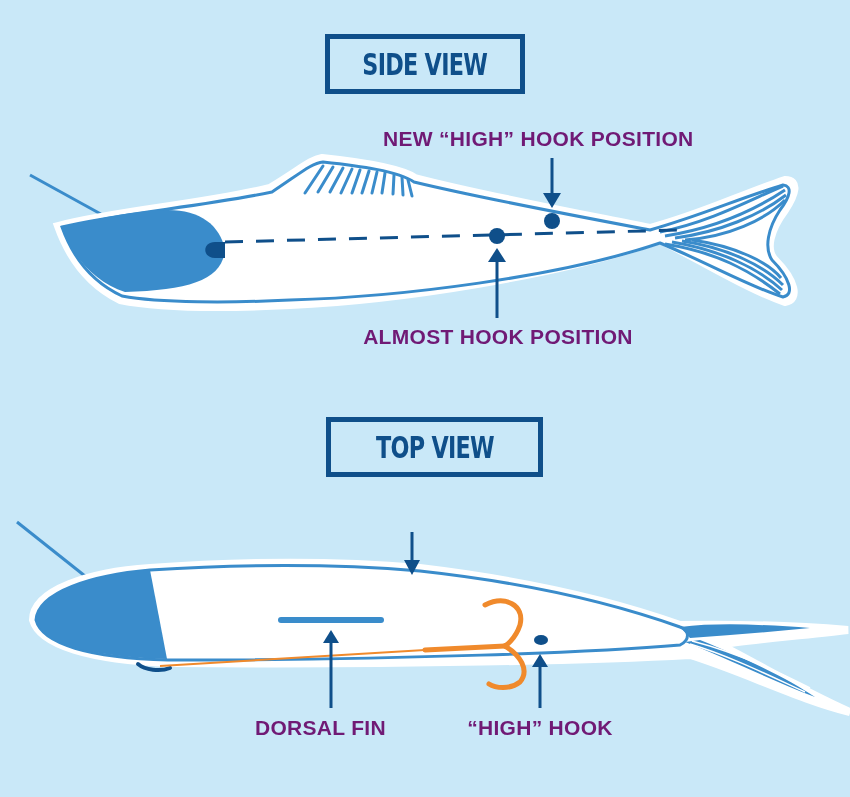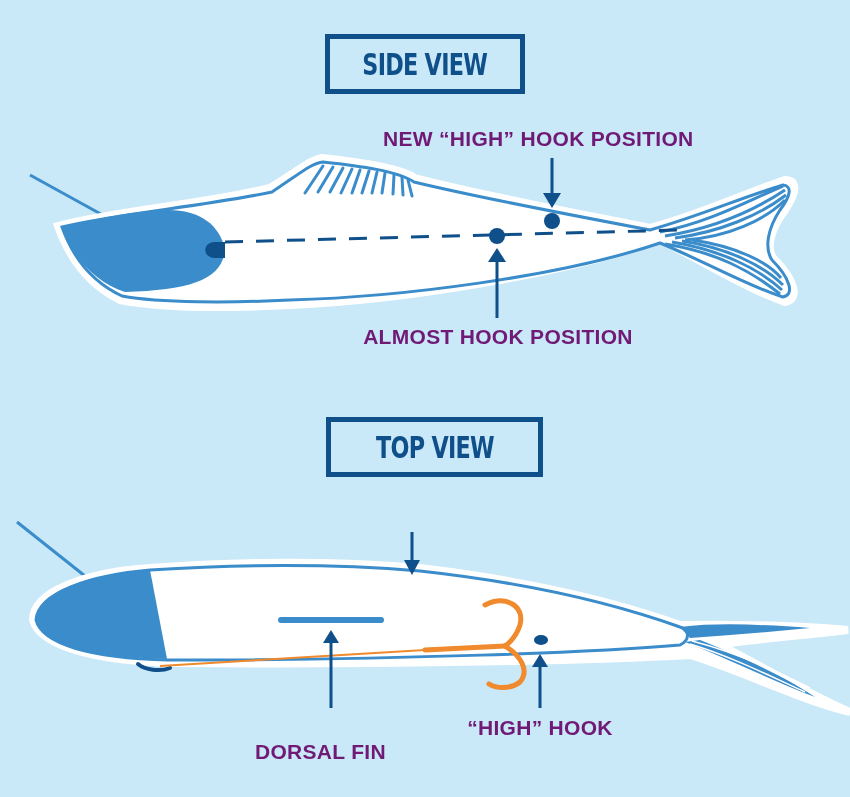--- a/index.html
+++ b/index.html
@@ -140,17 +140,17 @@
   </div>
   <div class="title-box" style="left:326px; top:417px; width:217px; height:60px;">
     <span>TOP VIEW</span>
   </div>
 
   <div class="label" style="left:383px; top:125px;">NEW “HIGH” HOOK POSITION</div>
   <div class="label" style="left:340px; top:323px; width:316px;">
     <div>ALMOST HOOK POSITION</div>
   </div>
 
-  <div class="label" style="left:255px; top:714px;margin-top:24px;">DORSAL FIN</div>
+  <div class="label" style="left:255px; top:714px;">DORSAL FIN</div>
   <div class="label" style="left:455px; top:714px; width:170px;">
     <div>“HIGH” HOOK</div>
   </div>
 </div>
 
 </body></html>

